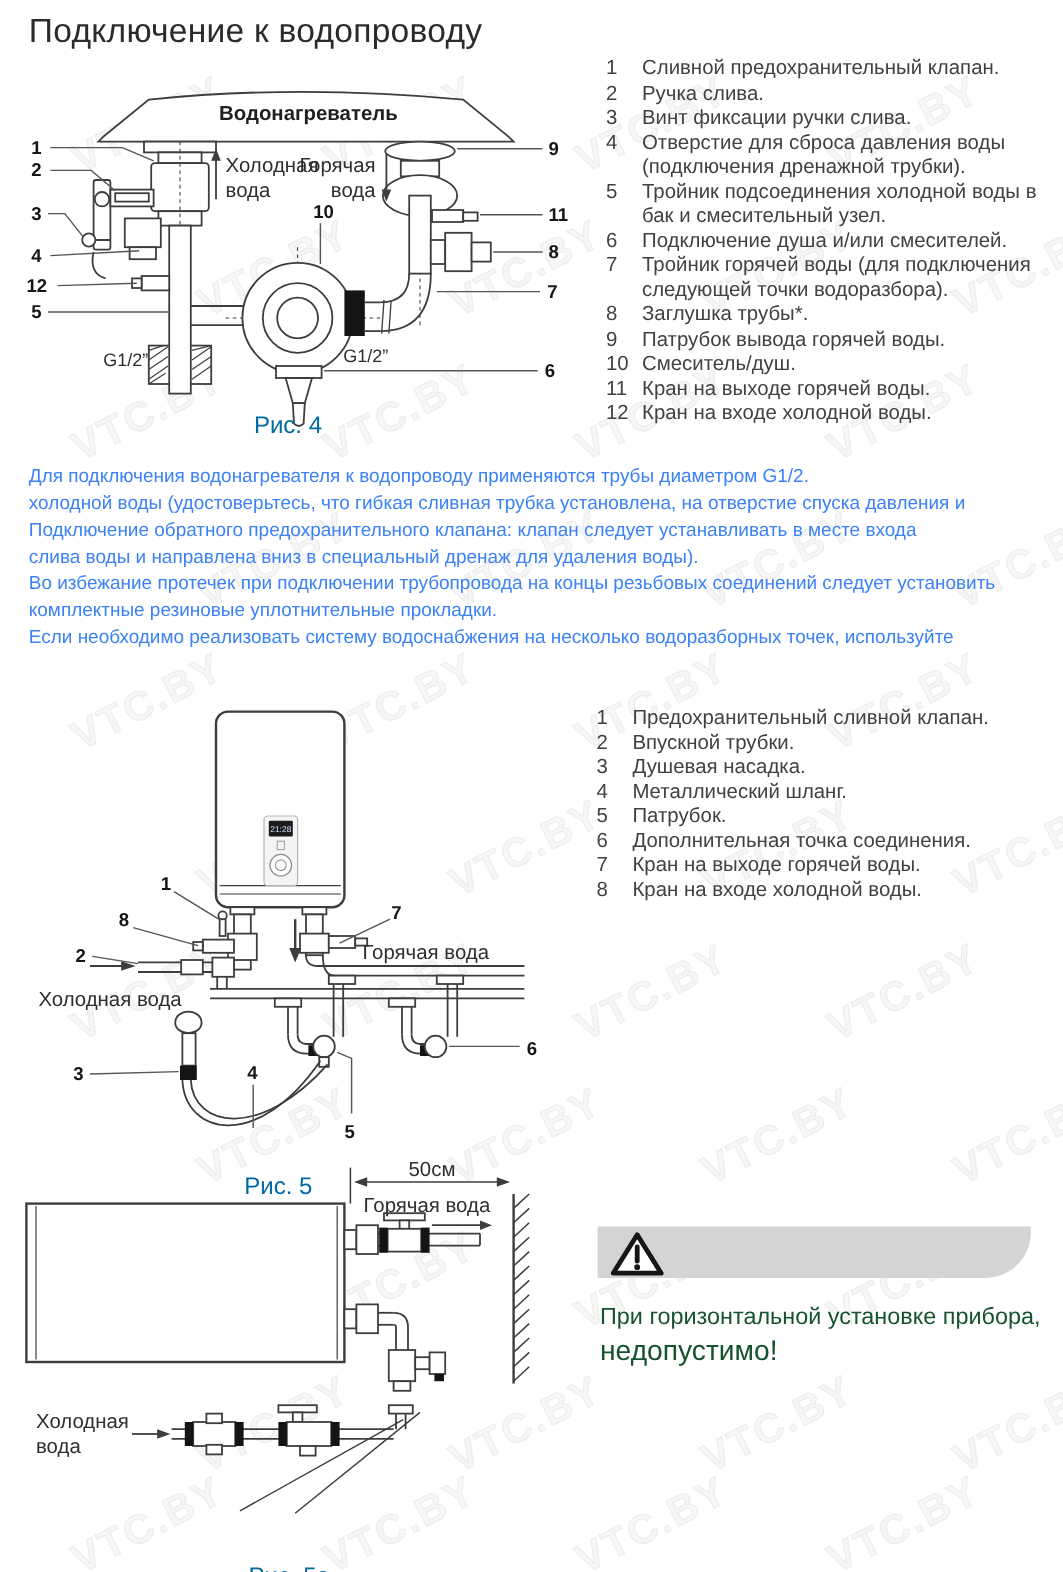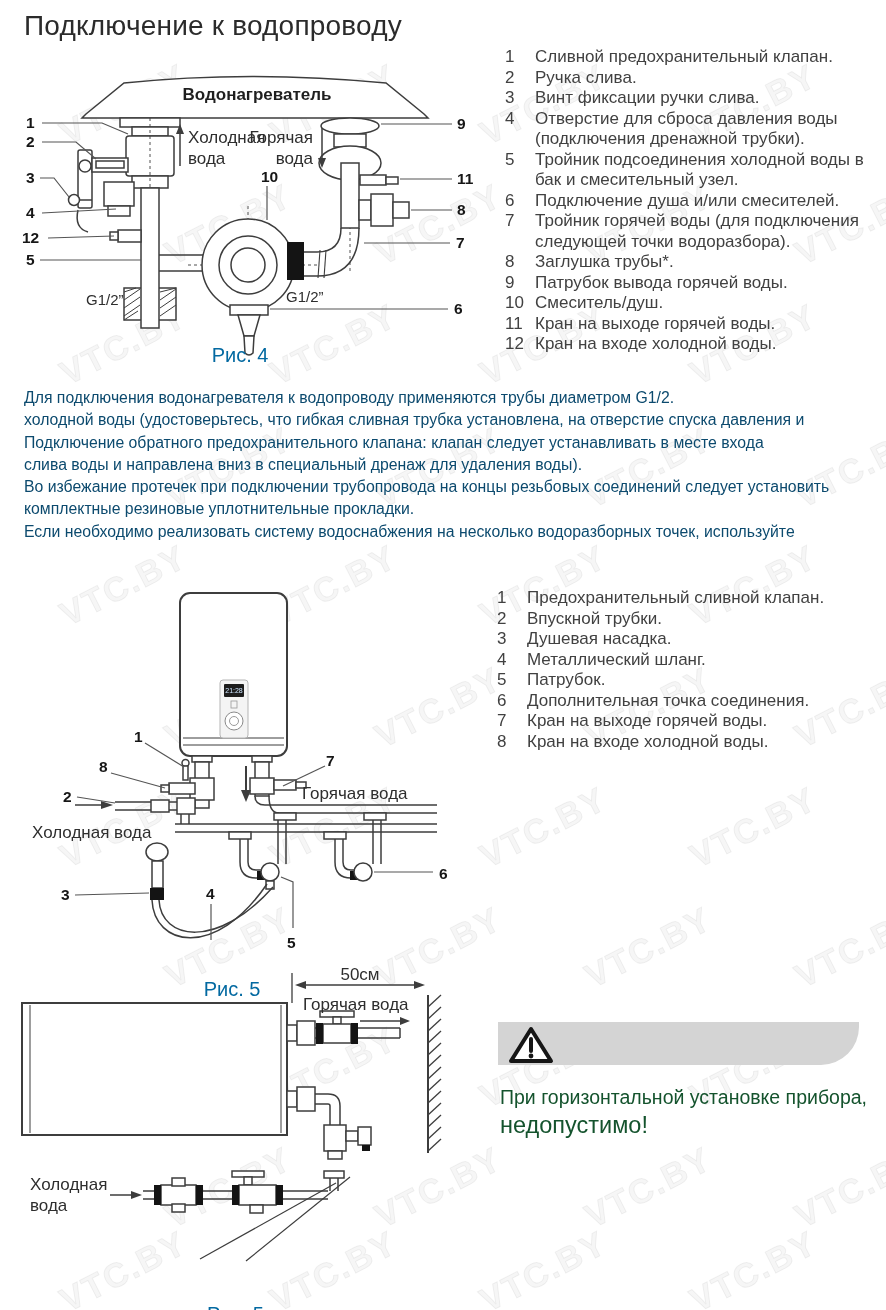--- a/index.html
+++ b/index.html
@@ -20,21 +20,21 @@
   
   .page-title { left:24px; top:10px; font-size:28px; color:#2b2b2b; letter-spacing:0.2px; }
   
   .legend { width:378px; font-size:17px; line-height:20.5px; color:#414141; }
   .legend .li { display:flex; }
   .legend .num { width:30px; flex:0 0 30px; }
   .legend .txt { flex:1; }
   #legend4 { left:505px; top:47px; }
   #legend5 { left:497px; top:588px; }
   
-  #paragraph { left:24px; top:387px; width:856px; font-size:15.8px; line-height:22.3px; color:#0c4a6e; }
+  #paragraph { left:24px; top:387px; width:856px; font-size:15.8px; line-height:22.3px; color:#3b82f6; }
   #paragraph .pline { white-space:nowrap; }
   
   .fig-caption { font-size:20px; color:#0369a1; text-align:center; }
   #cap4 { left:190px; top:344px; width:100px; }
   #cap5 { left:182px; top:978px; width:100px; }
   #cap5a { left:186px; top:1303px; width:110px; }
   
   svg text { font-family:"Liberation Sans", sans-serif; }
   .dlabel { font-size:17px; fill:#2e2e2e; }
   .dlabel-b { font-size:17px; font-weight:bold; fill:#1f1f1f; }

